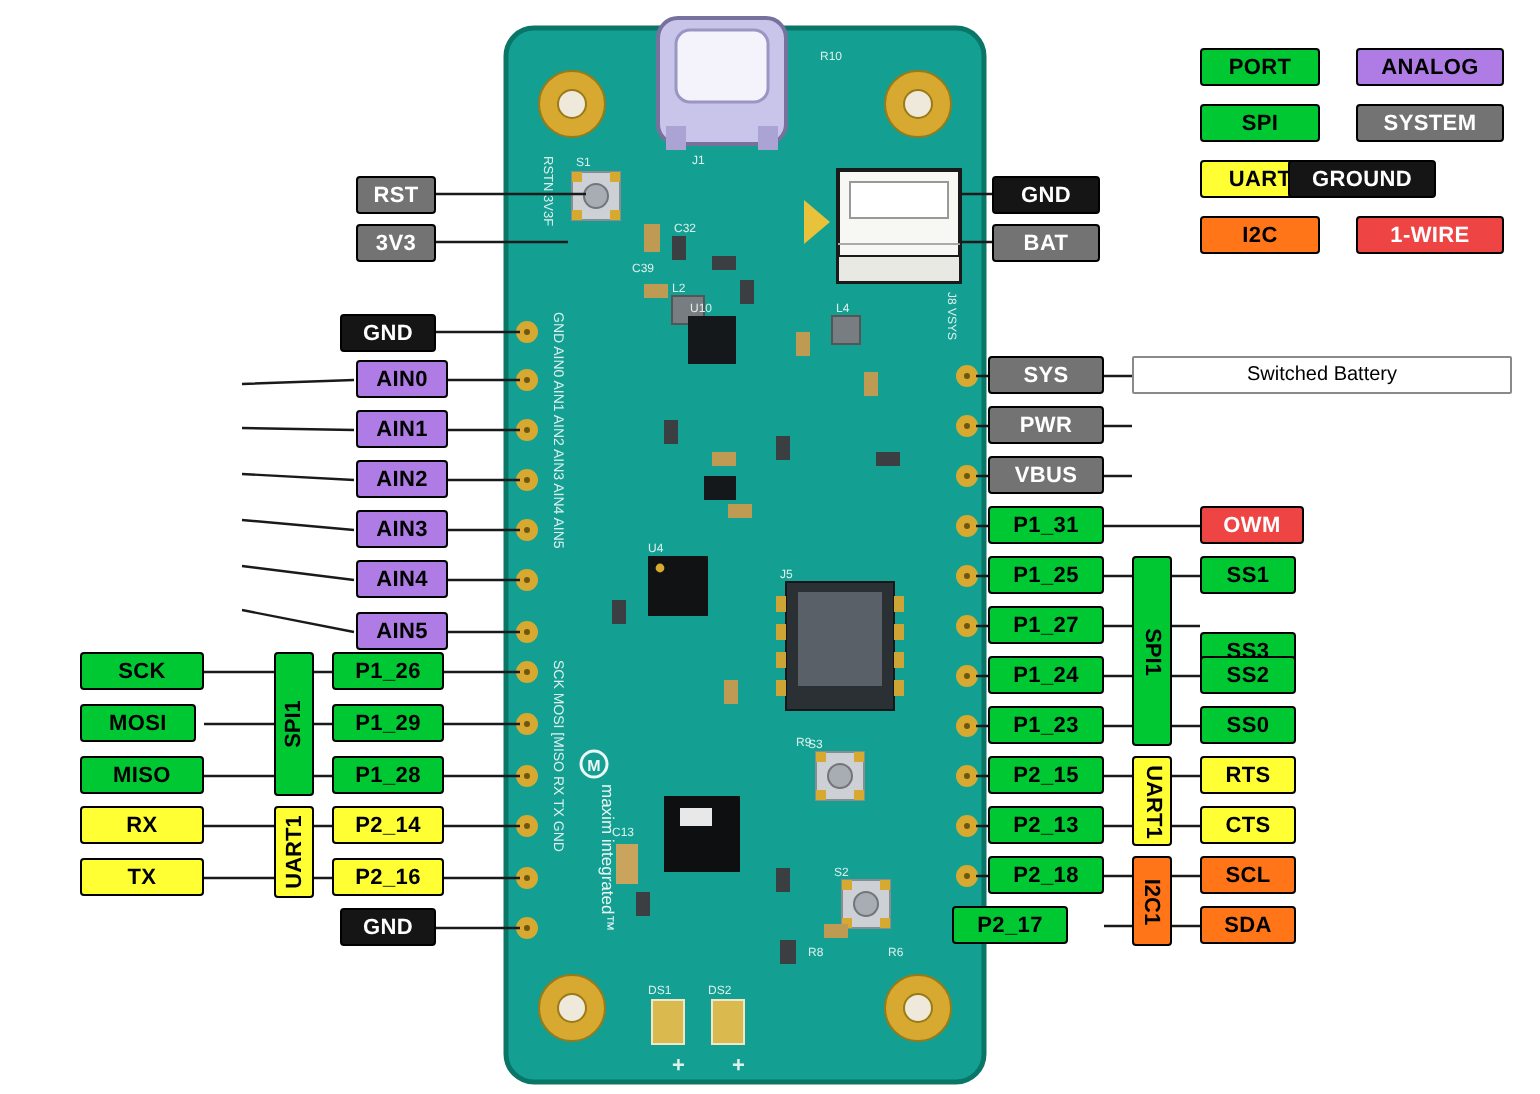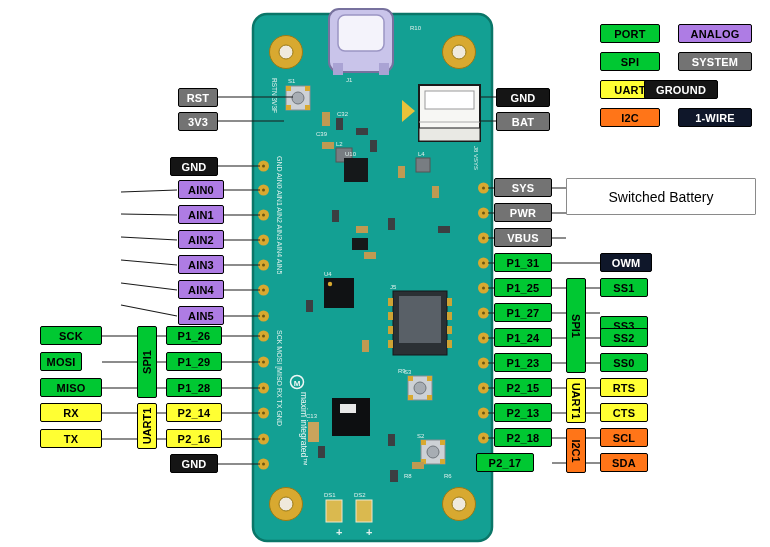--- a/index.html
+++ b/index.html
@@ -13,23 +13,23 @@
         align-items:center;justify-content:center;font-size:11px;font-weight:bold}
   .vlbl>span{white-space:nowrap}
   .vl>span{transform:rotate(-90deg)}
   .vr>span{transform:rotate(90deg)}
   .green{background:#00c832;color:#000}
   .purple{background:#ae7ce4;color:#000}
   .red{background:#737373;color:#fff}
   .yellow{background:#ffff33;color:#000}
   .black{background:#151515;color:#fff}
   .orange{background:#ff7518;color:#000}
-  .blue{background:#0f172a;color:#fff}
-  .wbox{position:absolute;z-index:2;height:37px;display:flex;align-items:center;justify-content:center;
-        background:#fff;border:1px solid #8a8a8a;border-radius:1px;font-size:14px;color:#000}
+  .blue{background:#ef4444;color:#fff}
+  .wbox{position:absolute;z-index:2;height:19px;display:flex;align-items:center;justify-content:center;
+        background:#fff;border:1px solid #8a8a8a;border-radius:1px;font-size:10px;color:#000}
   .adc{position:absolute;z-index:2;left:42px;top:180px;width:79px;height:135px;background:#ae7ce4;
        border:2px solid #7e57b0;border-radius:10px;display:flex;flex-direction:column;align-items:center;
        justify-content:center;gap:2px;font-weight:bold;font-size:13px;color:#000}
 </style>
 </head>
 <body>
 
 <div class="stage">
 
   <svg class="overlay" width="770" height="547" viewBox="0 0 770 547" font-family="Liberation Sans, sans-serif">
@@ -236,21 +236,21 @@
 
 
   <div class="lbl purple" style="left:178px;top:180px;width:46px">AIN0</div>
   <div class="lbl purple" style="left:178px;top:205px;width:46px">AIN1</div>
   <div class="lbl purple" style="left:178px;top:230px;width:46px">AIN2</div>
   <div class="lbl purple" style="left:178px;top:255px;width:46px">AIN3</div>
   <div class="lbl purple" style="left:178px;top:280px;width:46px">AIN4</div>
   <div class="lbl purple" style="left:178px;top:306px;width:46px">AIN5</div>
 
   <div class="lbl green" style="left:40px;top:326px;width:62px">SCK</div>
-  <div class="lbl green" style="left:40px;top:352px;width:42px">MOSI</div>
+  <div class="lbl green" style="left:40px;top:352px;width:58px">MOSI</div>
   <div class="lbl green" style="left:40px;top:378px;width:62px">MISO</div>
   <div class="vlbl vl green" style="left:137px;top:326px;height:72px">
       <span>SPI1</span>
     </div>
   <div class="lbl green" style="left:166px;top:326px;width:56px">P1_26</div>
   <div class="lbl green" style="left:166px;top:352px;width:56px">P1_29</div>
   <div class="lbl green" style="left:166px;top:378px;width:56px">P1_28</div>
 
   <div class="lbl yellow" style="left:40px;top:403px;width:62px">RX</div>
   <div class="lbl yellow" style="left:40px;top:429px;width:62px">TX</div>

